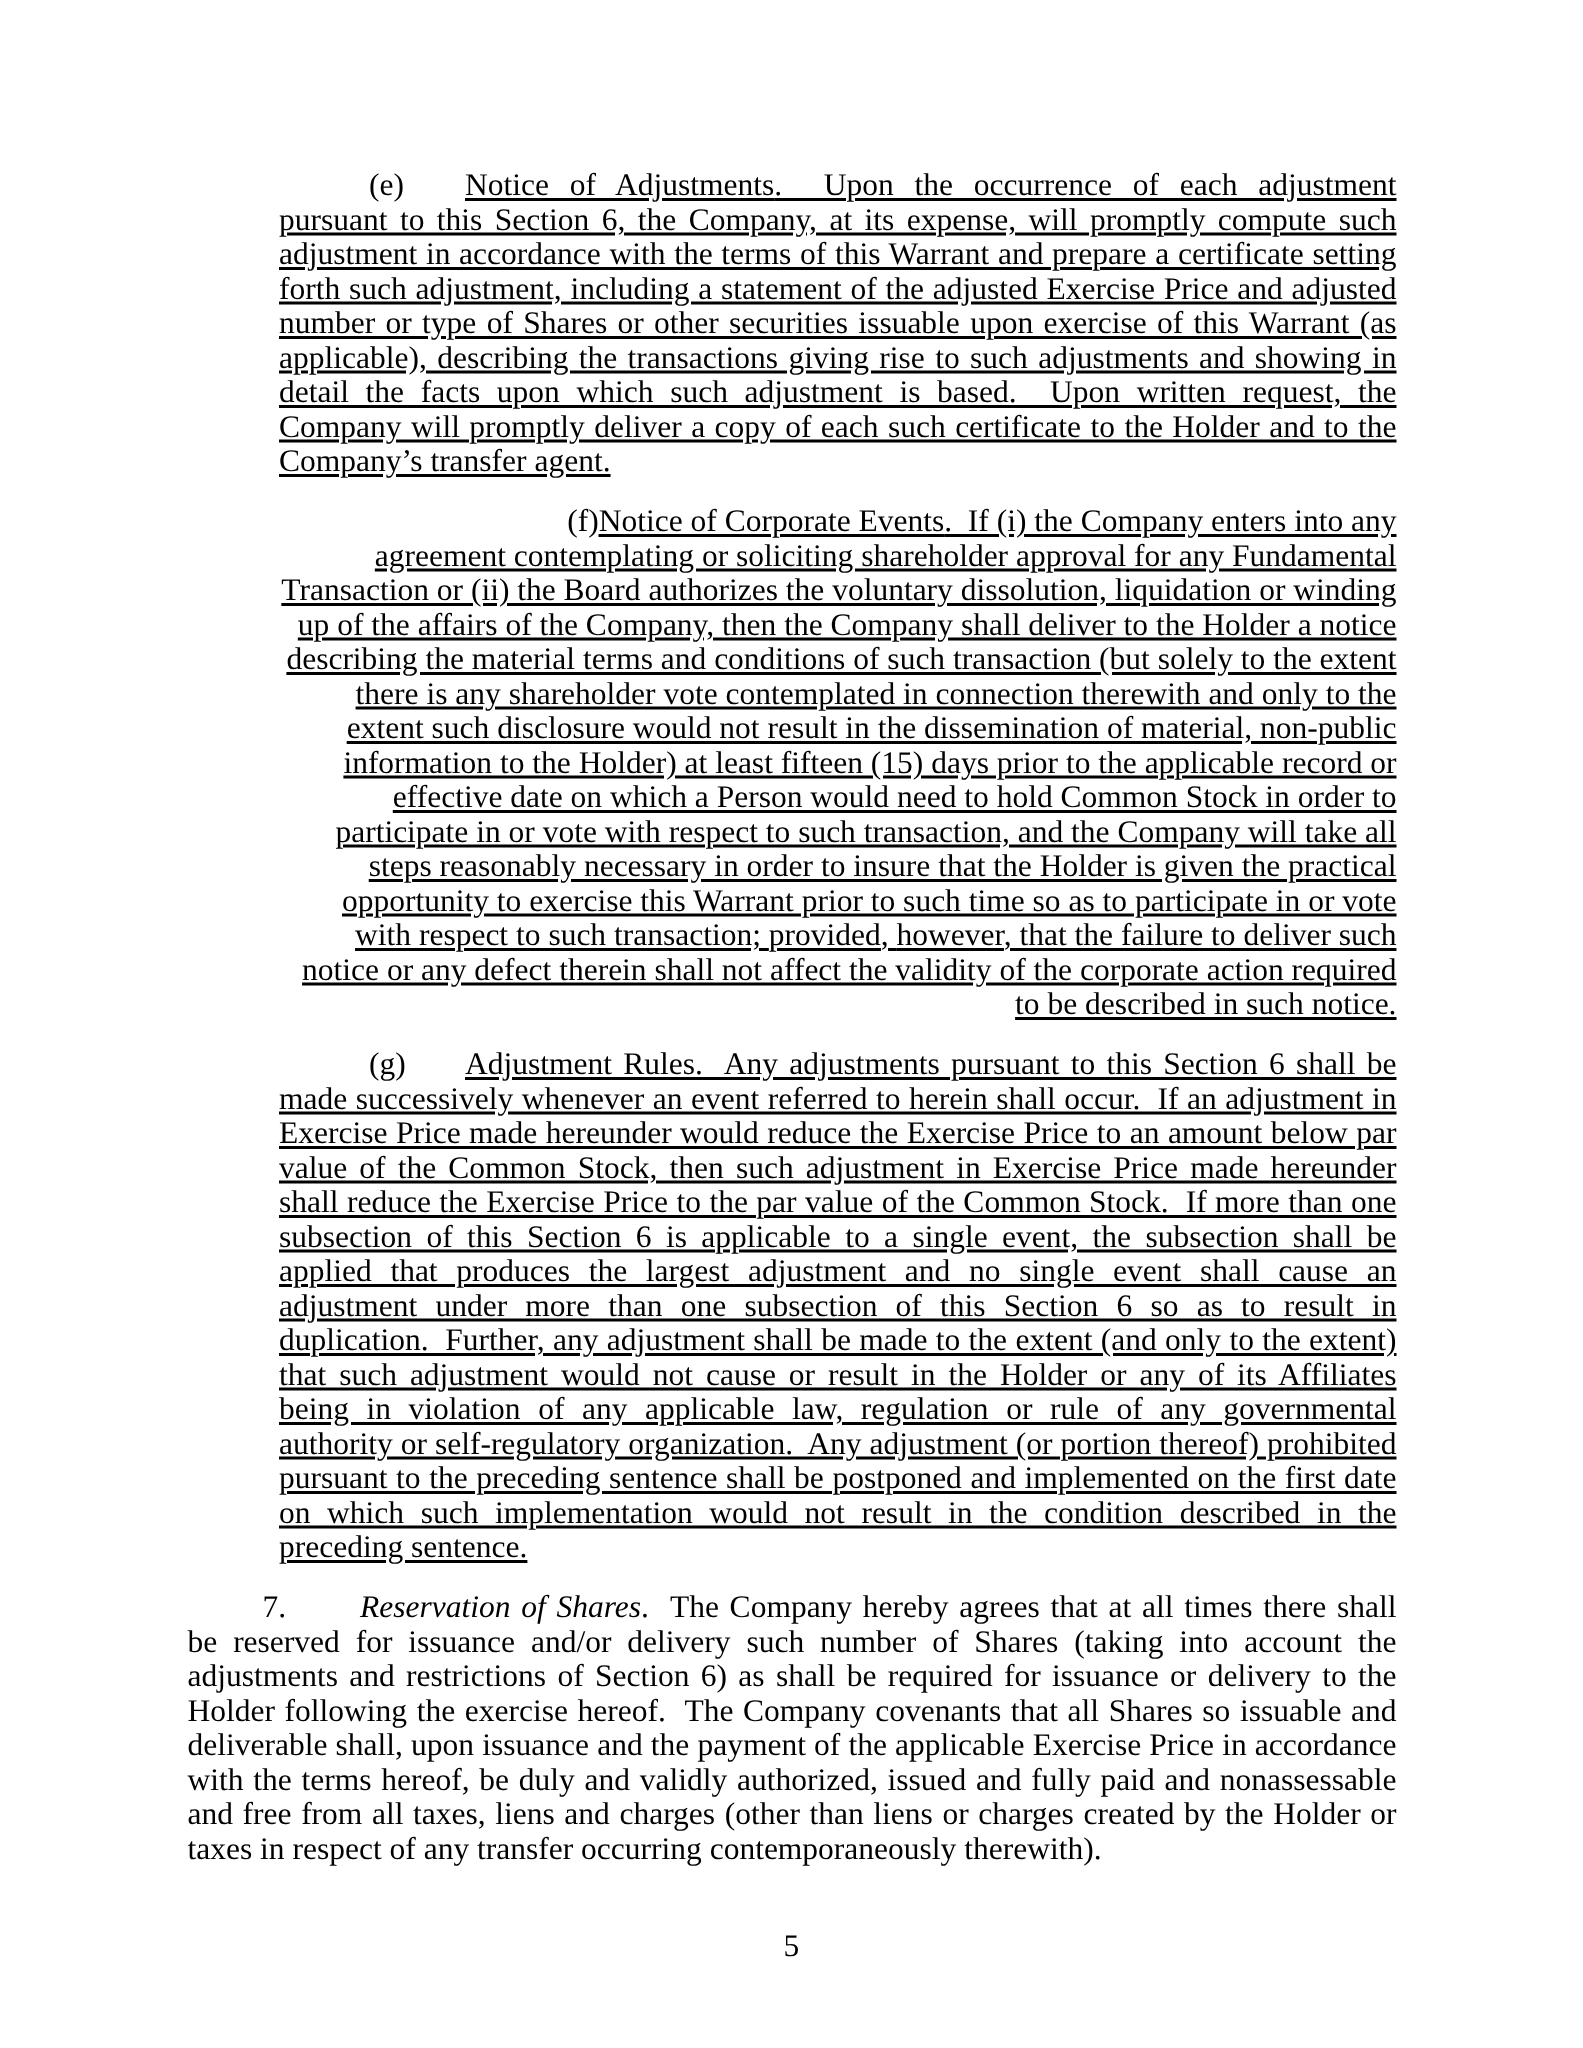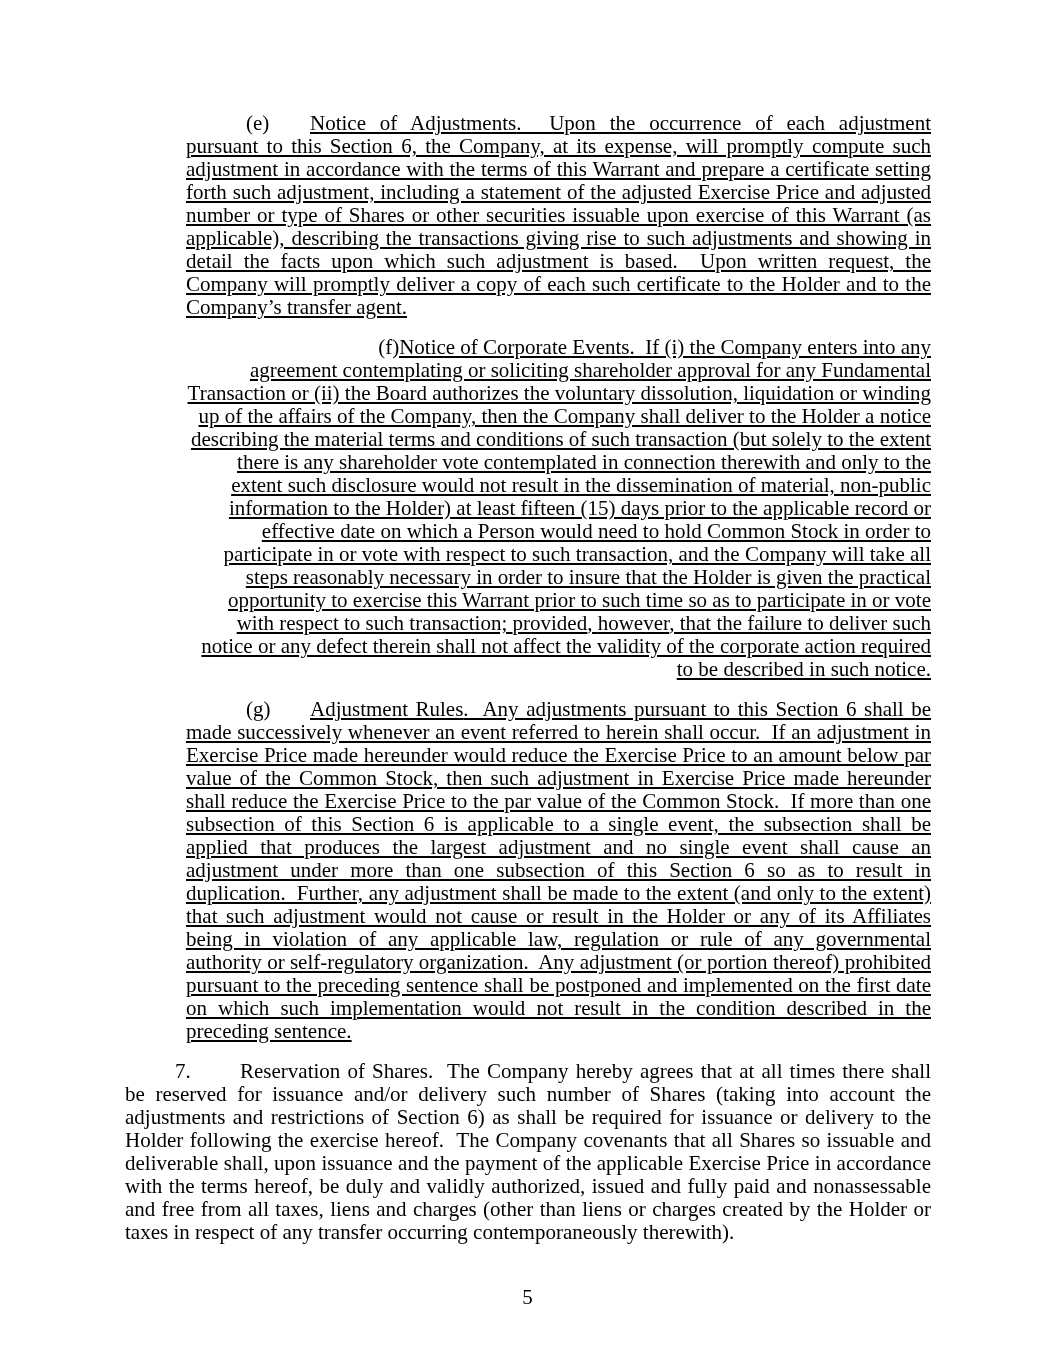--- a/index.html
+++ b/index.html
@@ -27,21 +27,21 @@
   p.first-indent-60 { text-indent: 60px; text-decoration: underline; }
   p.first-indent-50 { text-indent: 50px; }
   p.align-left { text-align: right; }
   .label {
     display: inline-block;
     width: 64px;
     text-indent: 0;
   }
   .label.sec-num { width: 65px; }
   .u { text-decoration: underline; }
-  .it { }
+  .it { font-style: italic; }
   .footer {
     position: absolute;
     left: 0;
     right: 0;
     bottom: 56px;
     text-align: center;
     font-size: 21px;
     line-height: 23px;
   }
 </style>

